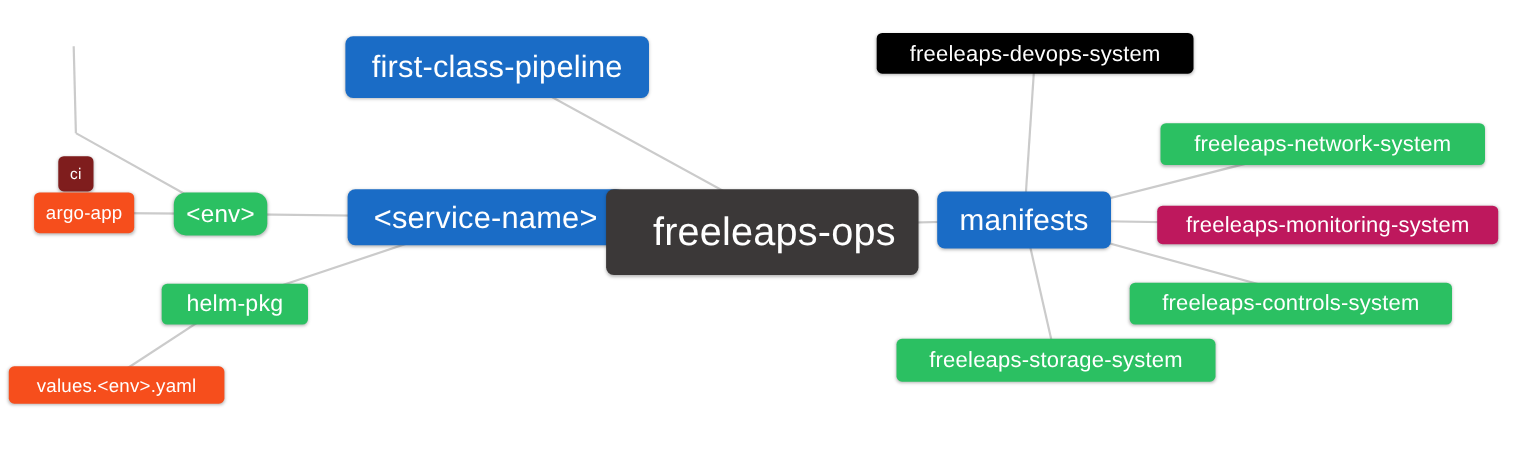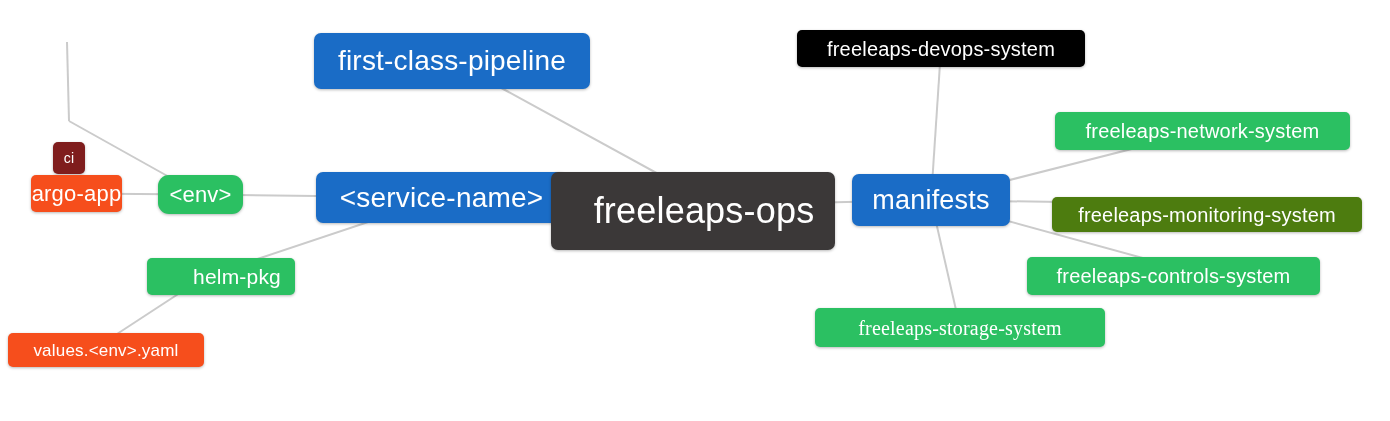--- a/index.html
+++ b/index.html
@@ -51,26 +51,26 @@
       <line stroke="#cbcbcb" stroke-width="2" x1="715" y1="205" x2="452" y2="61"></line>
       <line stroke="#cbcbcb" stroke-width="2" x1="715" y1="205" x2="441.5" y2="197.5"></line>
       <line stroke="#cbcbcb" stroke-width="2" x1="715" y1="205" x2="931" y2="200"></line>
       <line stroke="#cbcbcb" stroke-width="2" x1="931" y1="200" x2="941" y2="48.5"></line>
       <line stroke="#cbcbcb" stroke-width="2" x1="931" y1="200" x2="1202.5" y2="131"></line>
       <line stroke="#cbcbcb" stroke-width="2" x1="931" y1="200" x2="1214.5" y2="204.5"></line>
       <line stroke="#cbcbcb" stroke-width="2" x1="931" y1="200" x2="1208.5" y2="276"></line>
       <line stroke="#cbcbcb" stroke-width="2" x1="931" y1="200" x2="960" y2="327.5"></line>
     </svg>
     <div class="node" style="left: 53px; top: 105px; width: 32px; height: 32px; font-size: 14px; background: #7f1d1d; color: rgb(255, 255, 255); border-radius: 5px; margin-top: 37px;">ci</div>
-    <div class="node" style="left: 31px; top: 175px; width: 91px; height: 37px; font-size: 22px; background: rgb(246, 78, 28); color: rgb(255, 255, 255); border-radius: 5px;">argo-app</div>
+    <div class="node" style="left: 31px; top: 175px; width: 91px; height: 37px; font-size: 17px; background: rgb(246, 78, 28); color: rgb(255, 255, 255); border-radius: 5px;">argo-app</div>
     <div class="node" style="left: 158px; top: 175px; width: 85px; height: 39px; font-size: 22px; background: rgb(43, 192, 98); color: rgb(255, 255, 255); border-radius: 11px;">&lt;env&gt;</div>
-    <div class="node" style="left: 147px; top: 258px; width: 116px; height: 37px; font-size: 21px; background: rgb(43, 192, 98); color: rgb(255, 255, 255); border-radius: 5px; padding-left: 32px;">helm-pkg</div>
+    <div class="node" style="left: 147px; top: 258px; width: 133px; height: 37px; font-size: 21px; background: rgb(43, 192, 98); color: rgb(255, 255, 255); border-radius: 5px;">helm-pkg</div>
     <div class="node" style="left: 8px; top: 333px; width: 196px; height: 34px; font-size: 17px; background: rgb(246, 78, 28); color: rgb(255, 255, 255); border-radius: 5px;">values.&lt;env&gt;.yaml</div>
     <div class="node" style="left: 314px; top: 33px; width: 276px; height: 56px; font-size: 28px; background: rgb(26, 108, 198); color: rgb(255, 255, 255); border-radius: 7px; text-align: center;">first-class-pipeline</div>
     <div class="node" style="left: 316px; top: 172px; width: 251px; height: 51px; font-size: 28px; background: rgb(26, 108, 198); color: rgb(255, 255, 255); border-radius: 7px; text-align: right;">&lt;service-name&gt;</div>
     <div class="node" style="left: 551px; top: 172px; width: 262px; height: 78px; font-size: 36px; background: rgb(59, 56, 56); color: rgb(255, 255, 255); border-radius: 7px; padding-left: 22px;">freeleaps-ops</div>
     <div class="node" style="left: 852px; top: 174px; width: 158px; height: 52px; font-size: 27px; background: rgb(26, 108, 198); color: rgb(255, 255, 255); border-radius: 7px;">manifests</div>
     <div class="node" style="left: 797px; top: 30px; width: 288px; height: 37px; font-size: 20px; background: #000000; color: rgb(255, 255, 255); border-radius: 5px;">freeleaps-devops-system</div>
     <div class="node" style="left: 1055px; top: 112px; width: 295px; height: 38px; font-size: 20px; background: rgb(43, 192, 98); color: rgb(255, 255, 255); border-radius: 5px;">freeleaps-network-system</div>
-    <div class="node" style="left: 1052px; top: 197px; width: 310px; height: 35px; font-size: 20px; background: #4d7c0f; color: rgb(255, 255, 255); border-radius: 5px;">freeleaps-monitoring-system</div>
+    <div class="node" style="left: 1052px; top: 187px; width: 310px; height: 35px; font-size: 20px; background: #be185d; color: rgb(255, 255, 255); border-radius: 5px;">freeleaps-monitoring-system</div>
     <div class="node" style="left: 1027px; top: 257px; width: 293px; height: 38px; font-size: 20px; background: rgb(43, 192, 98); color: rgb(255, 255, 255); border-radius: 5px;">freeleaps-controls-system</div>
-    <div class="node" style="left: 815px; top: 308px; width: 290px; height: 39px; font-size: 20px; background: rgb(43, 192, 98); color: rgb(255, 255, 255); border-radius: 5px; font-family: Liberation Serif, serif;">freeleaps-storage-system</div>
+    <div class="node" style="left: 815px; top: 308px; width: 290px; height: 39px; font-size: 20px; background: rgb(43, 192, 98); color: rgb(255, 255, 255); border-radius: 5px;">freeleaps-storage-system</div>
   </div>
 
 </body></html>

